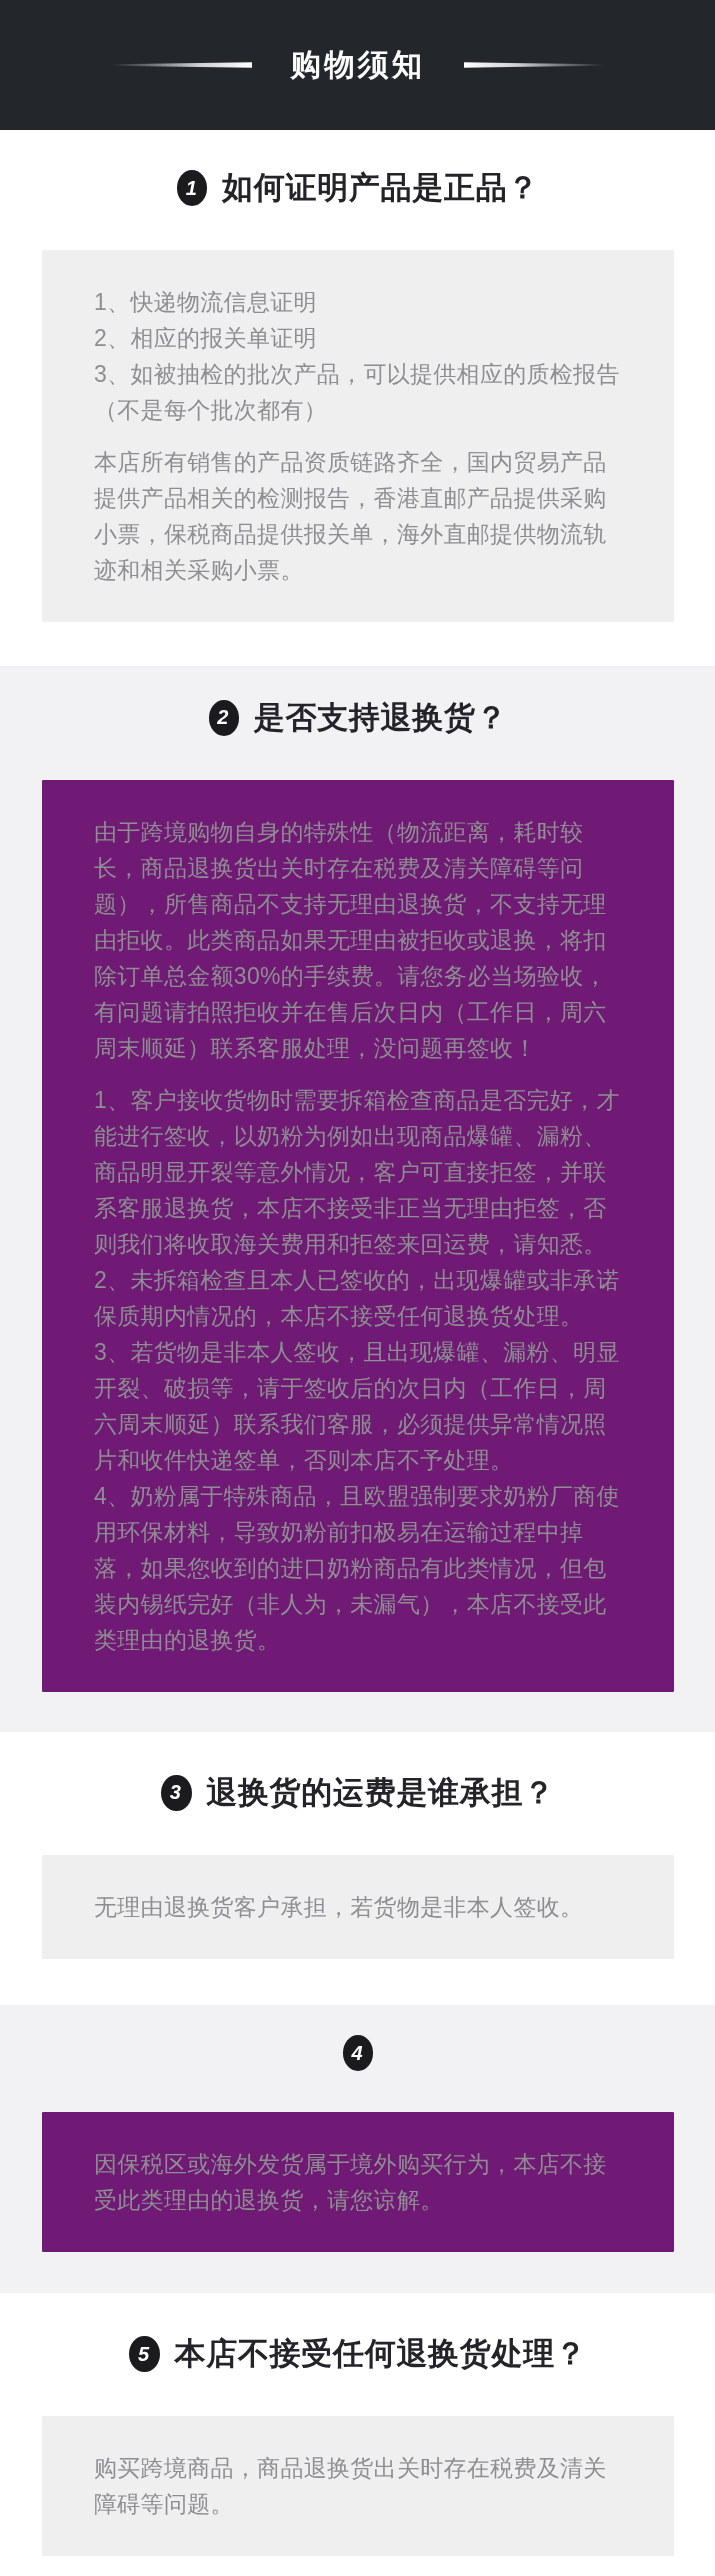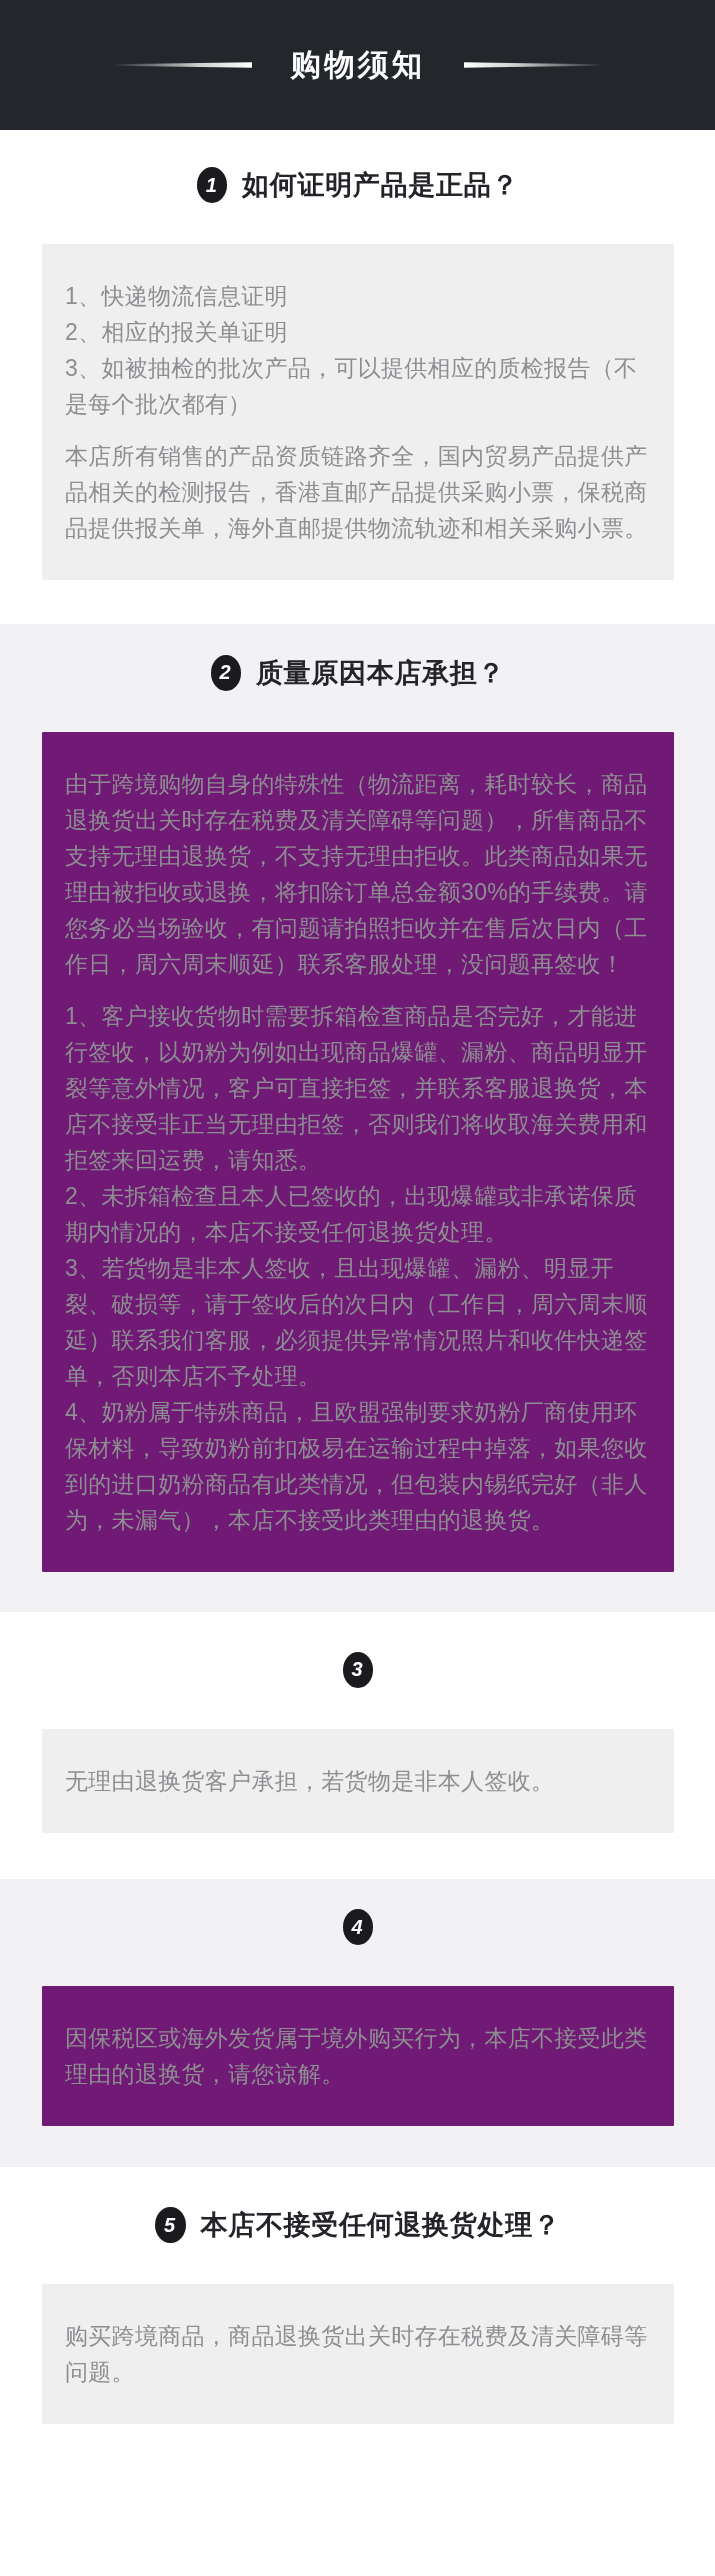--- a/index.html
+++ b/index.html
@@ -70,31 +70,31 @@
     font-weight: bold;
     font-style: italic;
     display: flex;
     align-items: center;
     justify-content: center;
     flex: 0 0 auto;
     padding-right: 2px;
     box-sizing: border-box;
   }
   .sec-title {
-    font-size: 27px;
+    font-size: 31px;
     font-weight: bold;
     color: #232329;
     letter-spacing: 0.7px;
     white-space: nowrap;
     text-align: center;
   }
 
   .box {
     margin: 0 42px;
-    padding: 34px 23px;
+    padding: 34px 52px;
     border-radius: 1.3px;
   }
   .box--gray  { background: #efeff0; }
   .box--white { background: #701a75; }
 
   .para {
     margin: 0;
     font-size: 23px;
     line-height: 36px;
     color: #8e8e92;
@@ -123,34 +123,35 @@
       <p class="para">1、快递物流信息证明
 2、相应的报关单证明
 3、如被抽检的批次产品，可以提供相应的质检报告（不是每个批次都有）</p>
       <p class="para">本店所有销售的产品资质链路齐全，国内贸易产品提供产品相关的检测报告，香港直邮产品提供采购小票，保税商品提供报关单，海外直邮提供物流轨迹和相关采购小票。</p>
     </div>
   </div>
 
   <div class="sec sec--gray sec--s2">
     <div class="heading">
       <div class="badge">2</div>
-      <div class="sec-title">质量原因本店承担？</div>
+      <div class="sec-title">是否支持退换货？</div>
     </div>
     <div class="box box--white">
       <p class="para">由于跨境购物自身的特殊性（物流距离，耗时较长，商品退换货出关时存在税费及清关障碍等问题），所售商品不支持无理由退换货，不支持无理由拒收。此类商品如果无理由被拒收或退换，将扣除订单总金额30%的手续费。请您务必当场验收，有问题请拍照拒收并在售后次日内（工作日，周六周末顺延）联系客服处理，没问题再签收！</p>
       <p class="para">1、客户接收货物时需要拆箱检查商品是否完好，才能进行签收，以奶粉为例如出现商品爆罐、漏粉、商品明显开裂等意外情况，客户可直接拒签，并联系客服退换货，本店不接受非正当无理由拒签，否则我们将收取海关费用和拒签来回运费，请知悉。
 2、未拆箱检查且本人已签收的，出现爆罐或非承诺保质期内情况的，本店不接受任何退换货处理。
 3、若货物是非本人签收，且出现爆罐、漏粉、明显开裂、破损等，请于签收后的次日内（工作日，周六周末顺延）联系我们客服，必须提供异常情况照片和收件快递签单，否则本店不予处理。
 4、奶粉属于特殊商品，且欧盟强制要求奶粉厂商使用环保材料，导致奶粉前扣极易在运输过程中掉落，如果您收到的进口奶粉商品有此类情况，但包装内锡纸完好（非人为，未漏气），本店不接受此类理由的退换货。</p>
     </div>
   </div>
 
   <div class="sec sec--s3">
     <div class="heading">
       <div class="badge">3</div>
+      <div class="sec-title">退换货的运费是谁承担？</div>
     </div>
     <div class="box box--gray">
       <p class="para">无理由退换货客户承担，若货物是非本人签收。</p>
     </div>
   </div>
 
   <div class="sec sec--gray sec--s4">
     <div class="heading">
       <div class="badge">4</div>
     </div>

